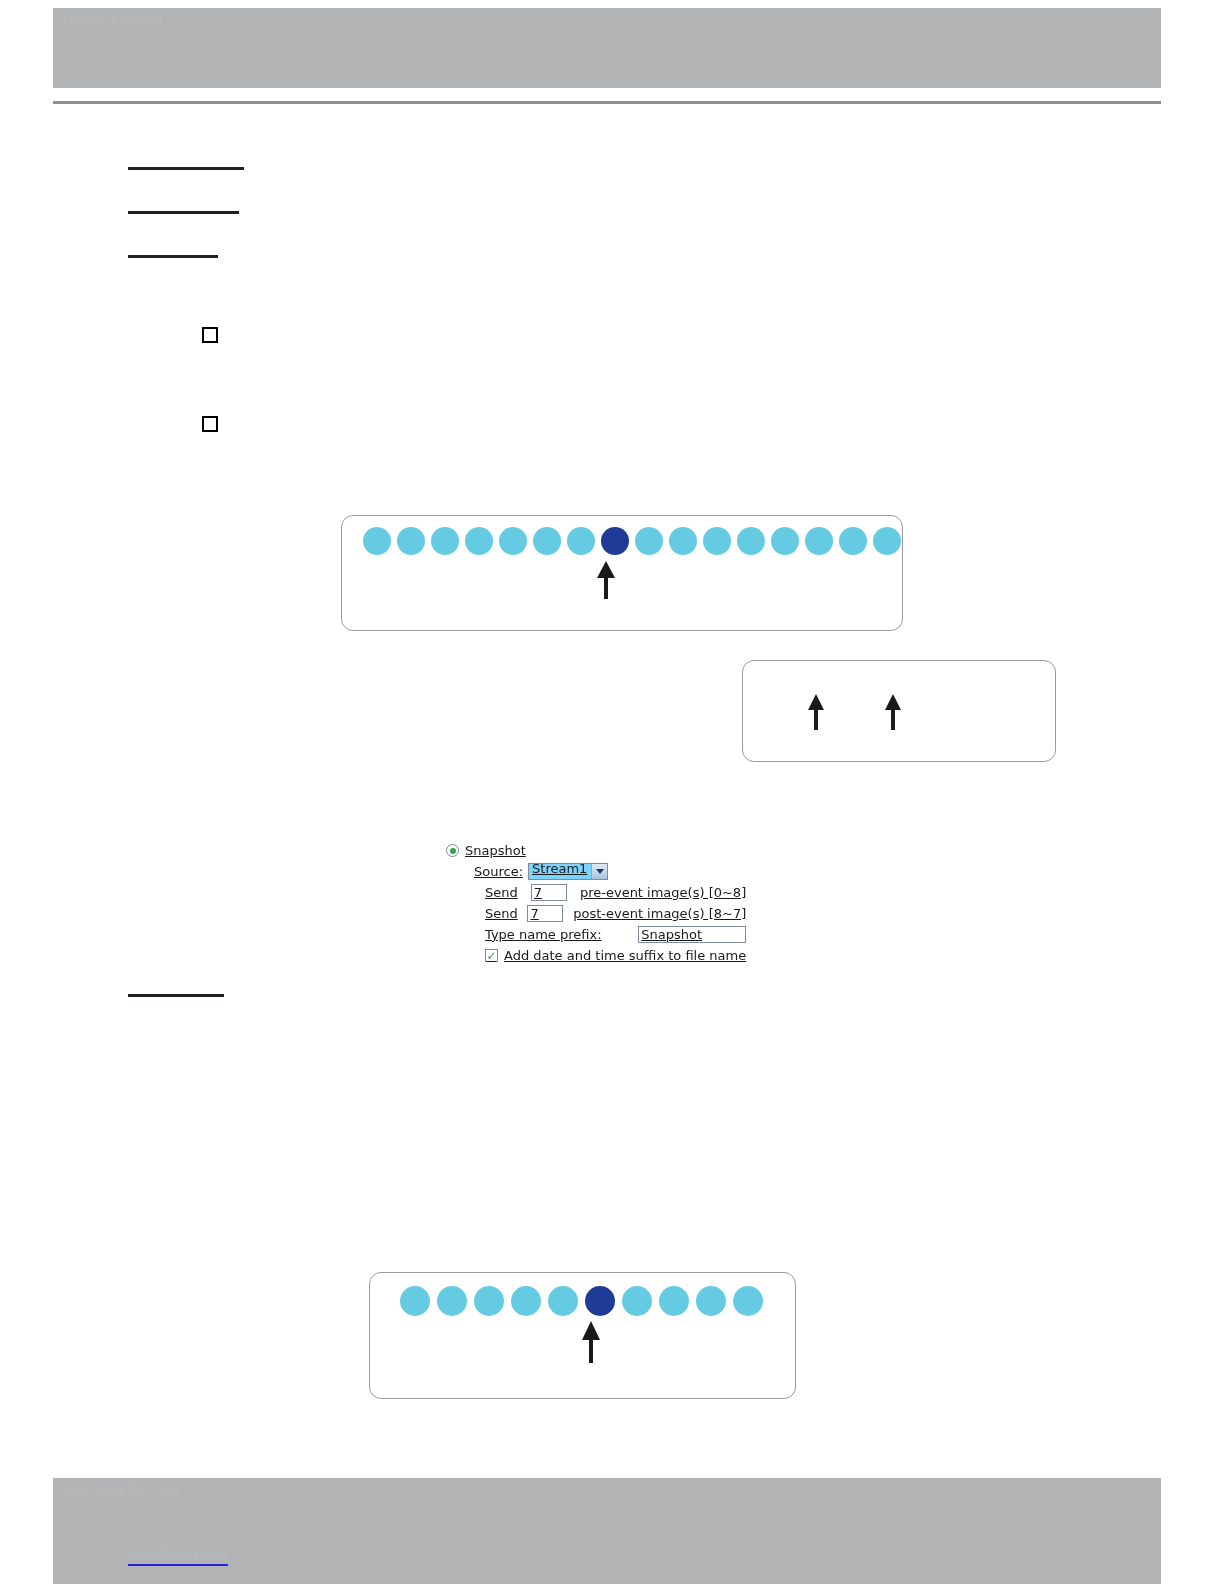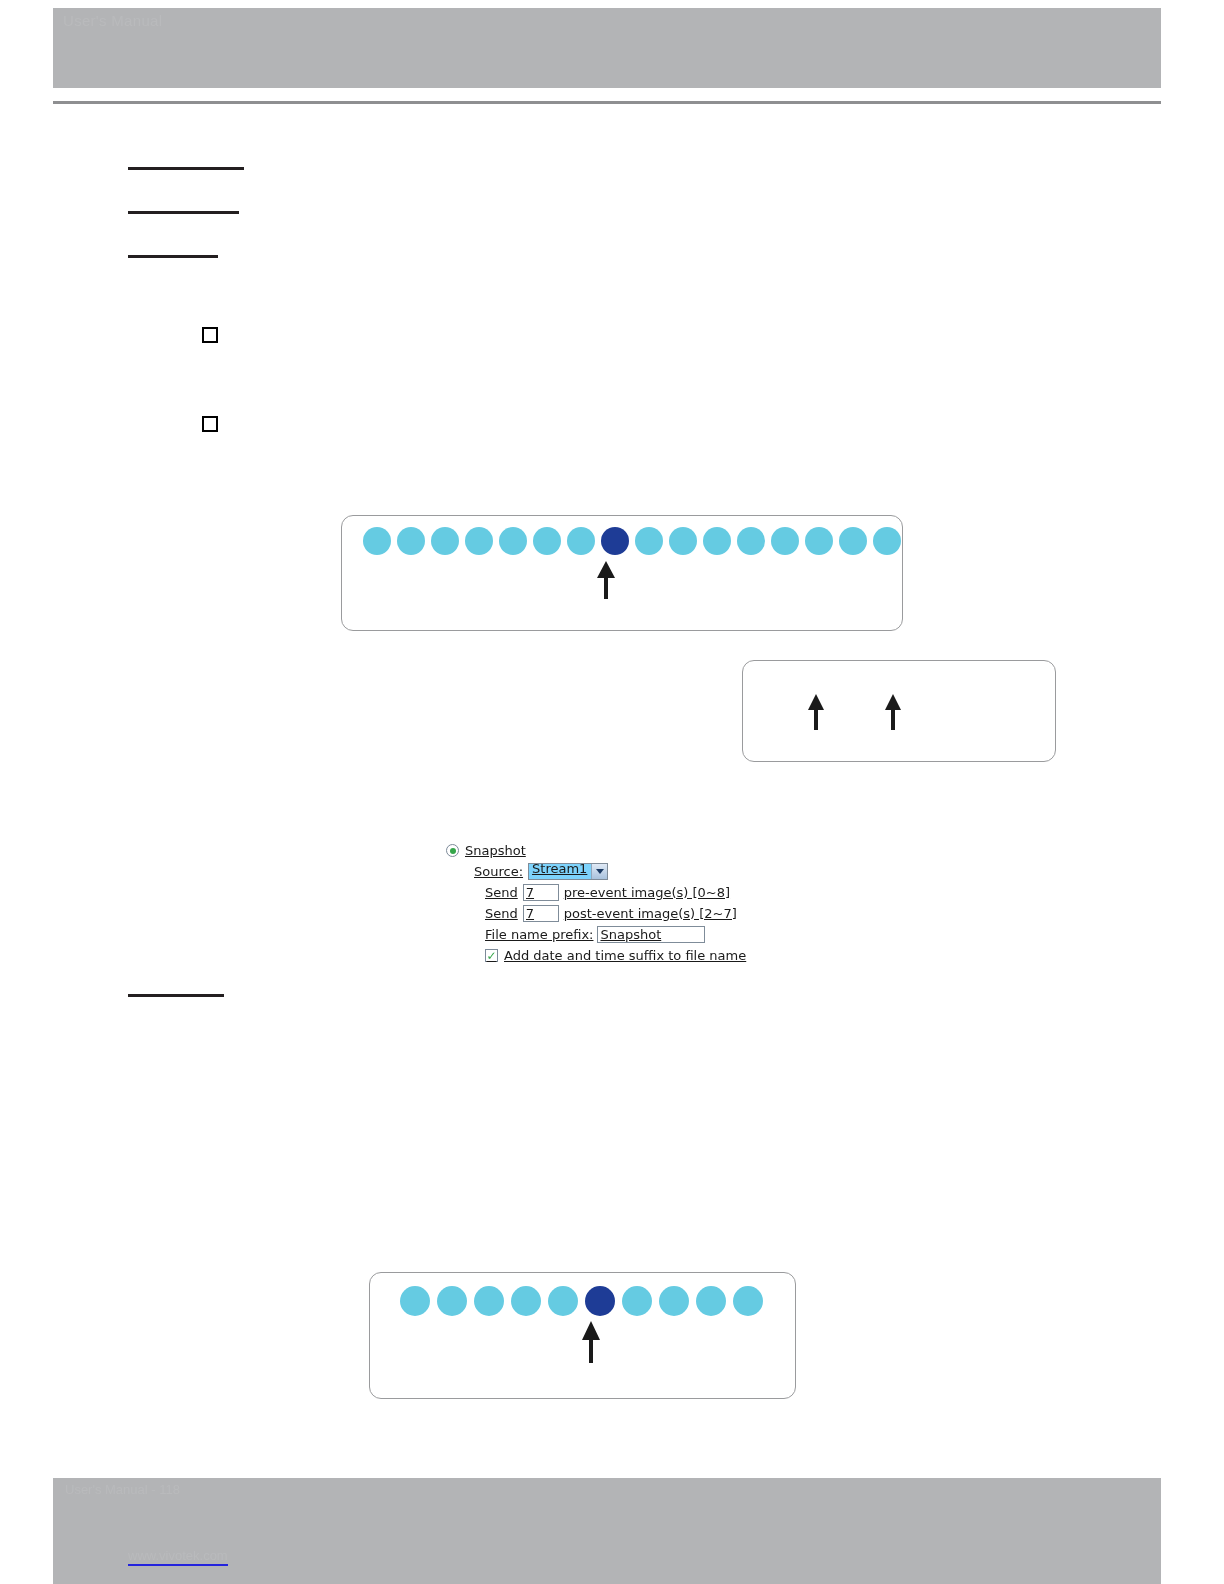--- a/index.html
+++ b/index.html
@@ -137,21 +137,21 @@
     line-height: 20px;
   }
   .sw-row {
     display: flex;
     align-items: center;
     height: 21px;
     white-space: nowrap;
     text-decoration: underline;
   }
   .sw-indent { padding-left: 28px; }
-  .sw-indent2 { padding-left: 39px; }
+  .sw-indent2 { padding-left: 39px; justify-content: space-between; }
 
   .radio-btn {
     width: 13px;
     height: 13px;
     border-radius: 50%;
     border: 1px solid #7d8a99;
     background: #ffffff;
     display: inline-block;
     position: relative;
     margin-right: 6px;
@@ -332,25 +332,25 @@
 
   <div class="sw-row sw-indent2">
     <span>Send</span>
     <input class="txt-box txt-num" type="text" value="7" style="">
     <span>pre-event image(s) [0~8]</span>
   </div>
 
   <div class="sw-row sw-indent2">
     <span>Send</span>
     <input class="txt-box txt-num" type="text" value="7" style="">
-    <span>post-event image(s) [2~7]</span>
+    <span>post-event image(s) [8~7]</span>
   </div>
 
   <div class="sw-row sw-indent2">
-    <span>File name prefix:</span>
+    <span>Type name prefix:</span>
     <input class="txt-box txt-prefix" type="text" value="Snapshot" style="">
   </div>
 
   <div class="sw-row" style="padding-left:39px;">
     <span class="chk-box">✓</span>
     <span>Add date and time suffix to file name</span>
   </div>
 
 </div>
 

